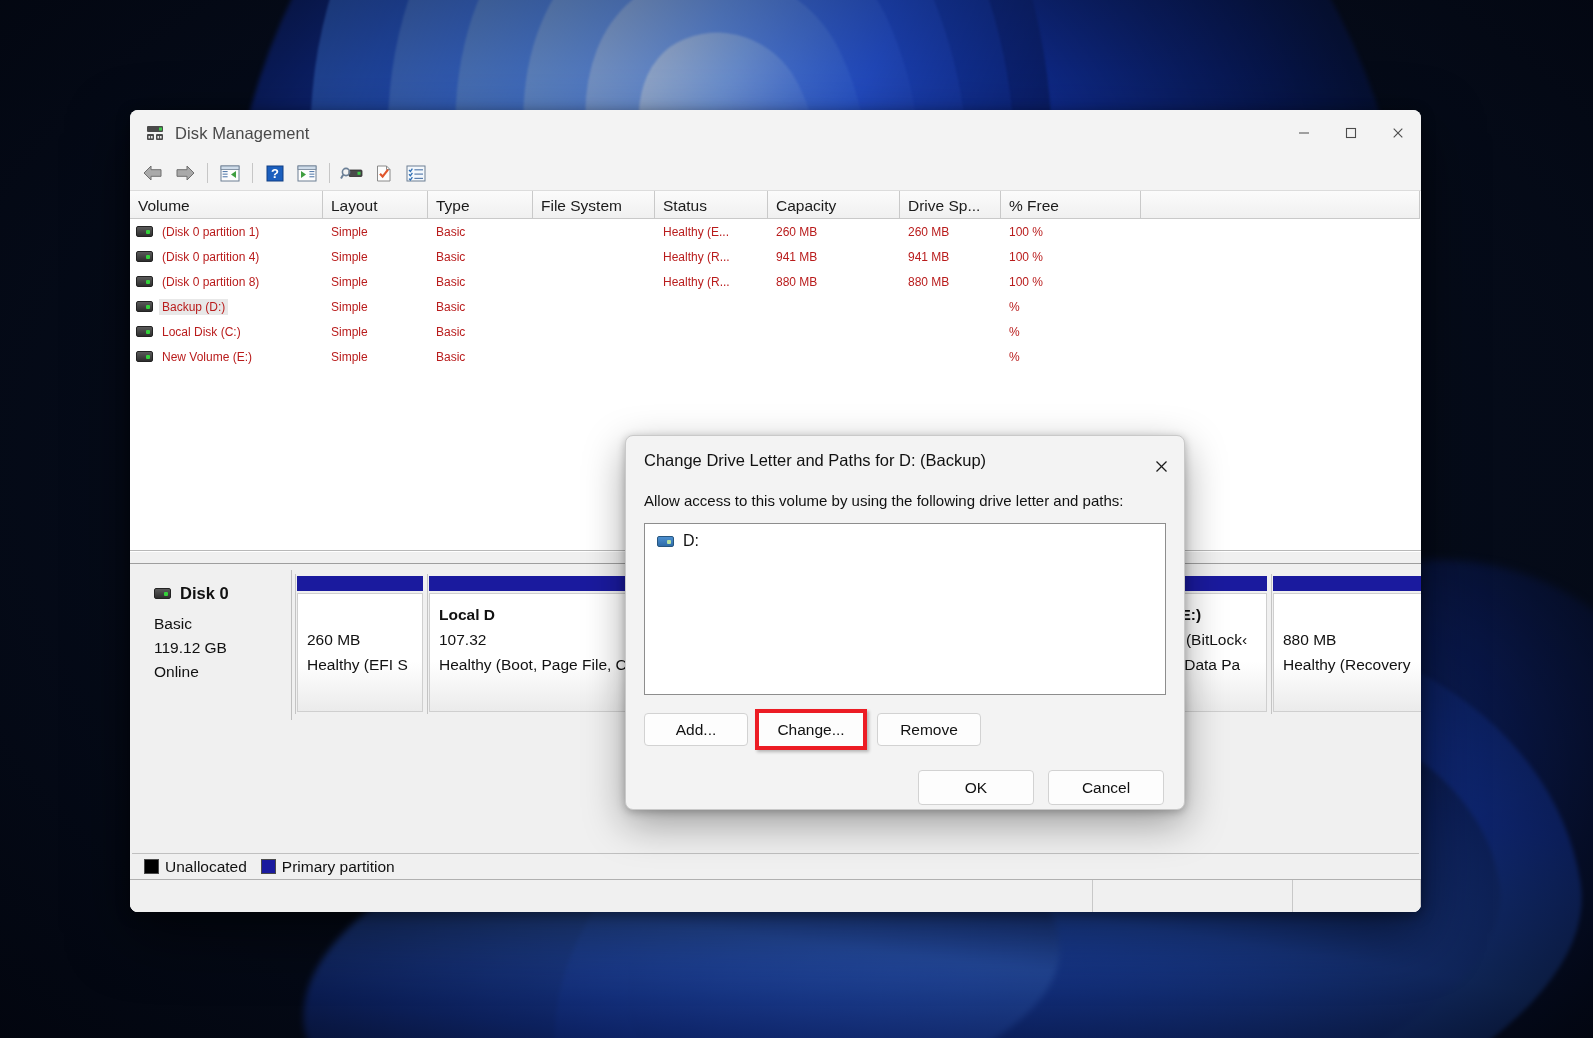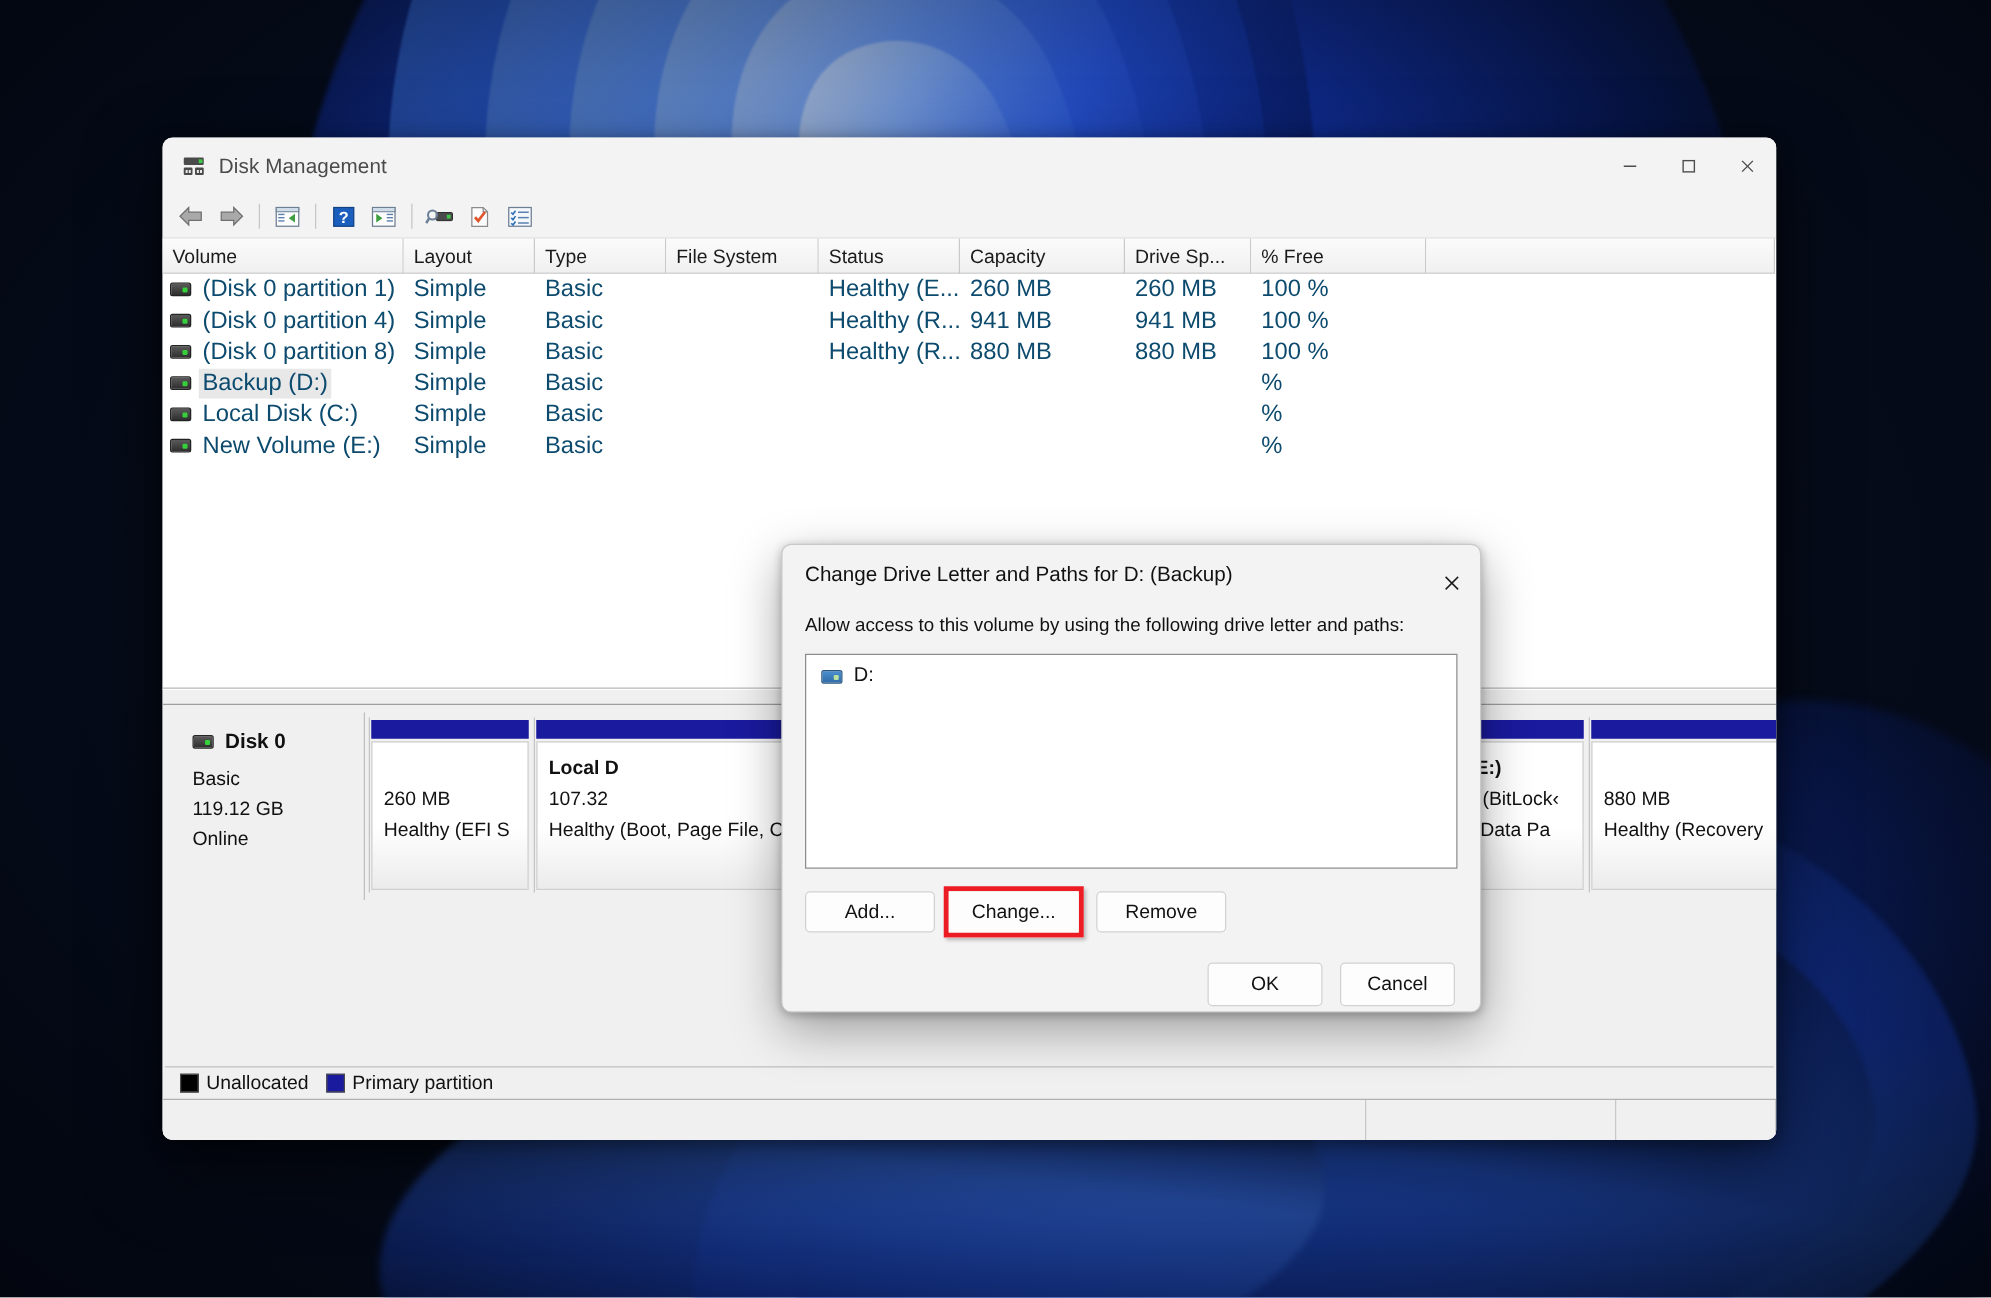--- a/index.html
+++ b/index.html
@@ -136,21 +136,21 @@
     border-right: 1px solid #c9c9c9;
     border-bottom: 1px solid #c9c9c9;
     font-size: 15.5px; color: #1b1b1b;
     padding: 2px 0 0 8px;
     display: flex; align-items: center;
     overflow: hidden; white-space: nowrap;
   }
   #vol-rows { flex: 1 1 auto; }
   .vol-row { display: flex; height: 25px; align-items: center; }
   .vr-cell {
-    font-size: 19px; color: #0c4a6e;
+    font-size: 12px; color: #b91c1c;
     padding-left: 8px; overflow: hidden; white-space: nowrap;
     display: flex; align-items: center; height: 25px;
   }
   .vr-cell.vol-name { padding-left: 6px; gap: 6px; }
   .vol-label-text { padding: 1px 3px; }
   .vol-row.selected .vol-label-text { background: #e8e8e8; }
 
   
   .drive-glyph {
     width: 17px; height: 11px; position: relative; flex: 0 0 auto;
@@ -281,21 +281,21 @@
     border: 4px solid #ec1c24; padding: 0; margin: 0 2px 0 7px;
     box-shadow: 2px 2px 3px rgba(0,0,0,.25);
   }
   #btn-change { width: 104px; height: 33px; border: none; border-radius: 0; background:#fdfdfd; }
   #btn-remove { margin-left: 8px; }
   #dlg-footer {
     display: flex; justify-content: flex-end; gap: 14px;
     margin: 20px 20px 0 0;
   }
   .footer-btn {
-    width: 92px; height: 35px;
+    width: 116px; height: 35px;
     background: #fdfdfd; border: 1px solid #d2d2d2; border-radius: 4px;
     font-size: 15.5px; color: #111;
     display:flex; align-items:center; justify-content:center;
   }
 </style>
 </head>
 <body>
 
 <div id="desktop">
 

